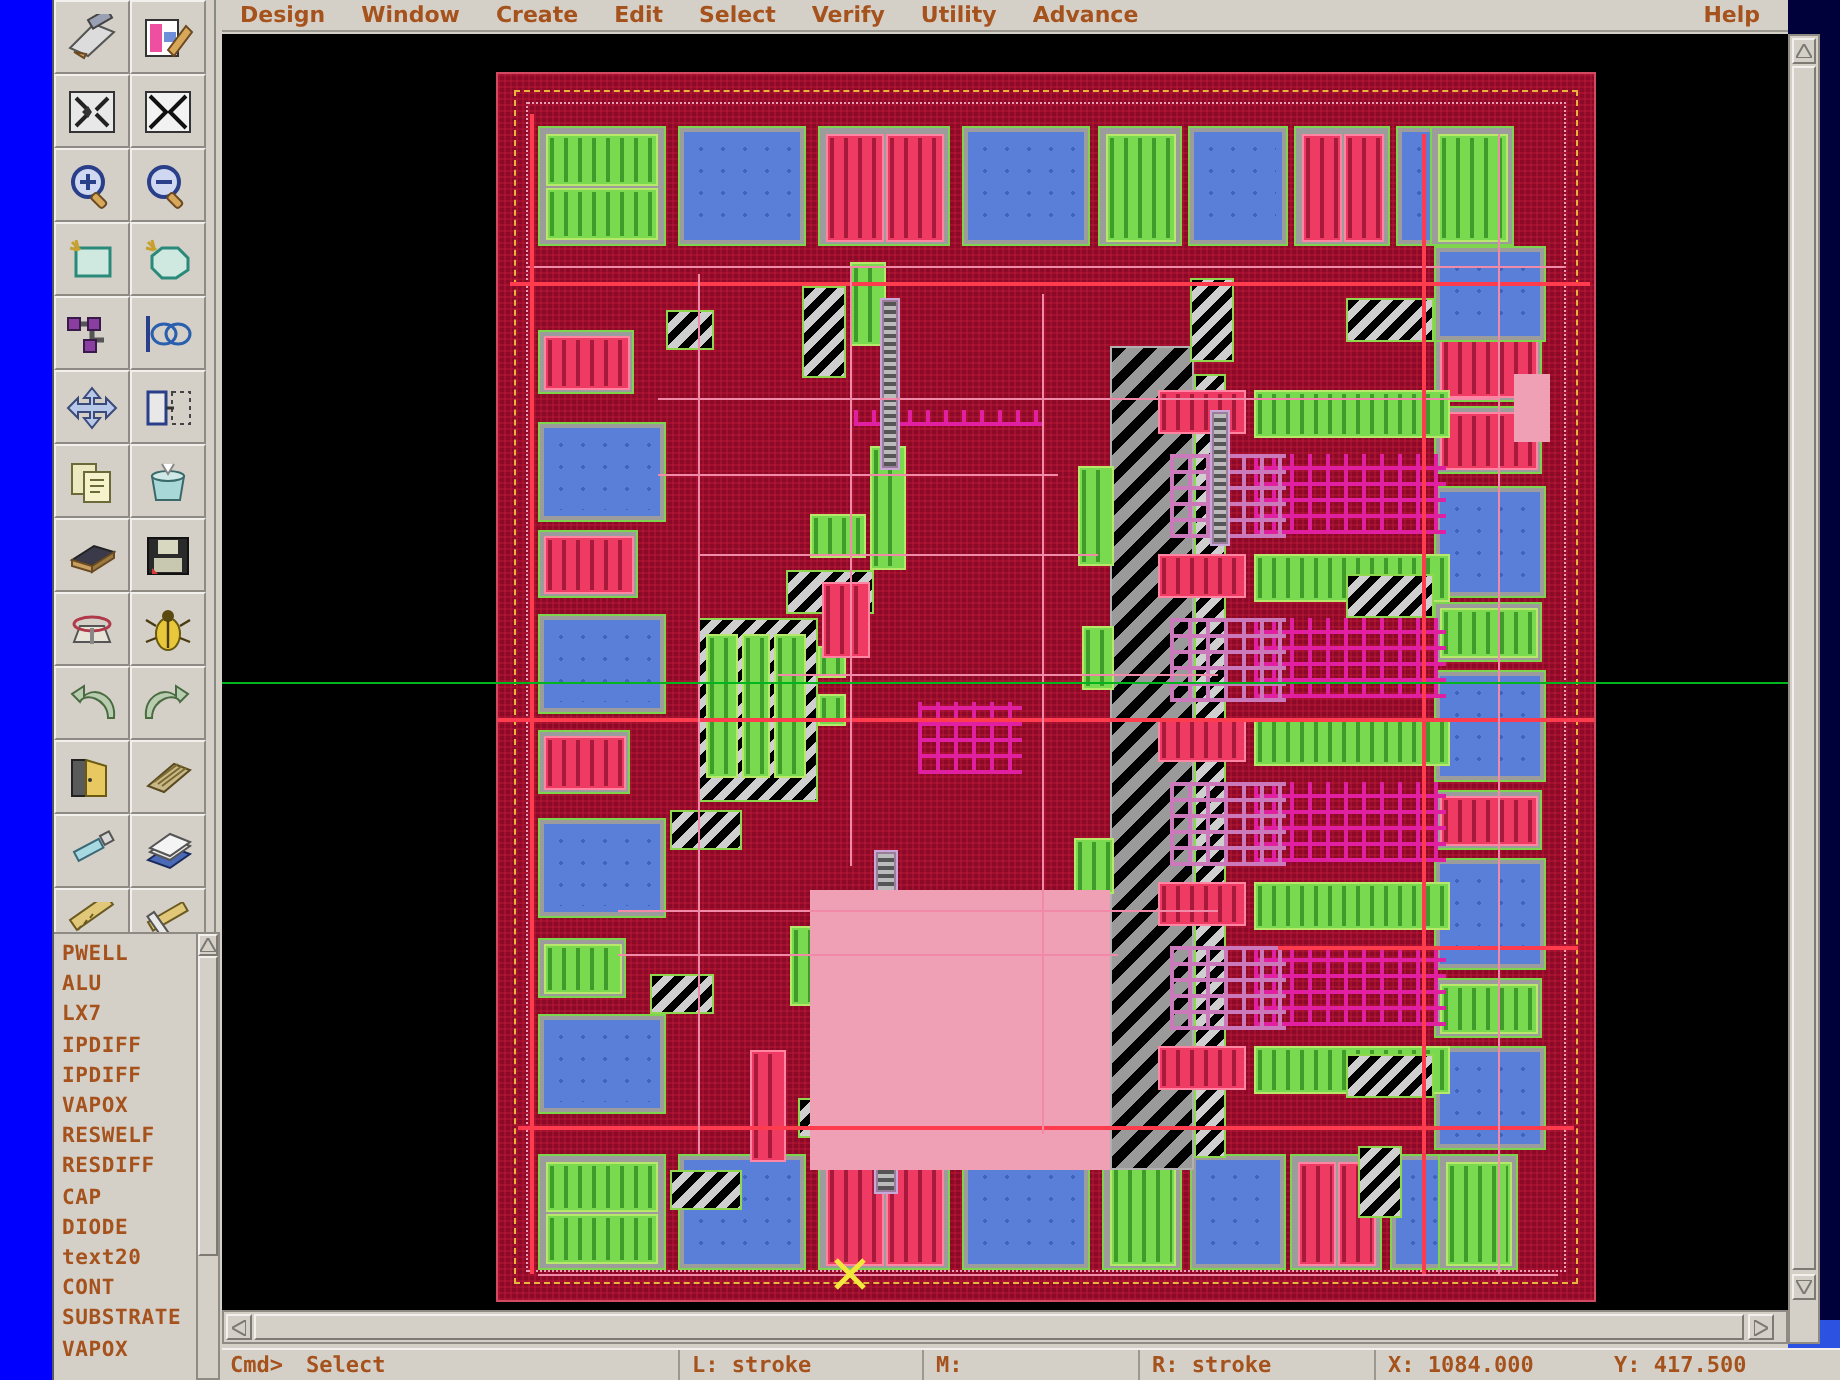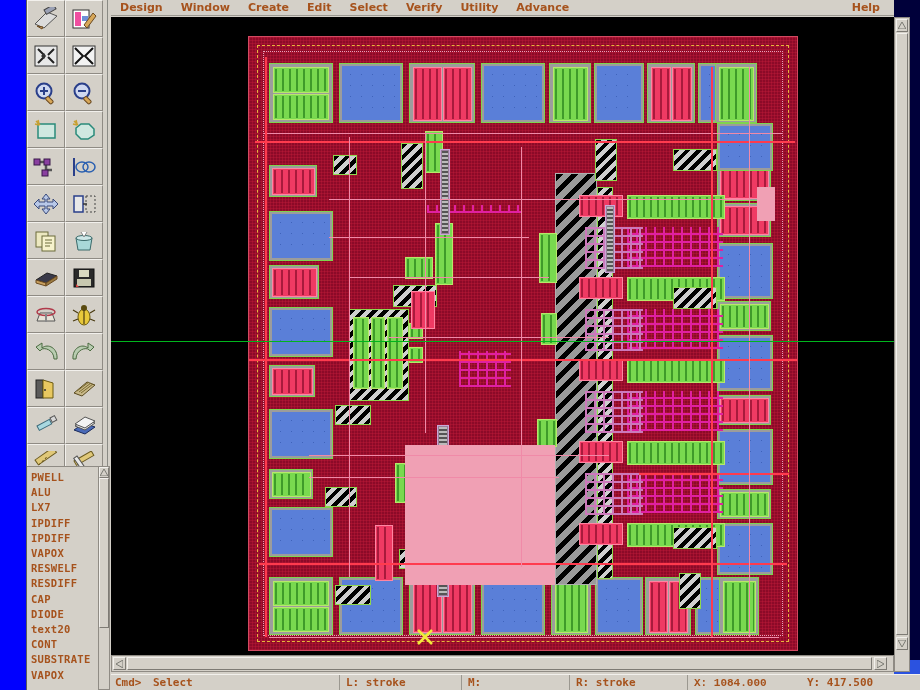--- a/index.html
+++ b/index.html
@@ -617,18 +617,18 @@
           </svg>
       </div>
     </div>
 
     <div class="statusbar">
       <div class="st-cell" style="width:36px;border-left:none;padding-left:4px;">Cmd&gt;</div>
       <div class="st-cell" style="width:192px;border-left:none;">Select</div>
       <div class="st-cell" style="width:122px;">L:  stroke</div>
       <div class="st-cell" style="width:108px;">M:</div>
       <div class="st-cell" style="width:118px;">R:  stroke</div>
-      <div class="st-cell" style="width:114px;font-family:Liberation Mono, monospace;">X: 1084.000</div>
+      <div class="st-cell" style="width:114px;">X: 1084.000</div>
       <div class="st-cell" style="width:112px;border-left:none;">Y: 417.500</div>
     </div>
 
   </div>
 </div>
 
 </body></html>

